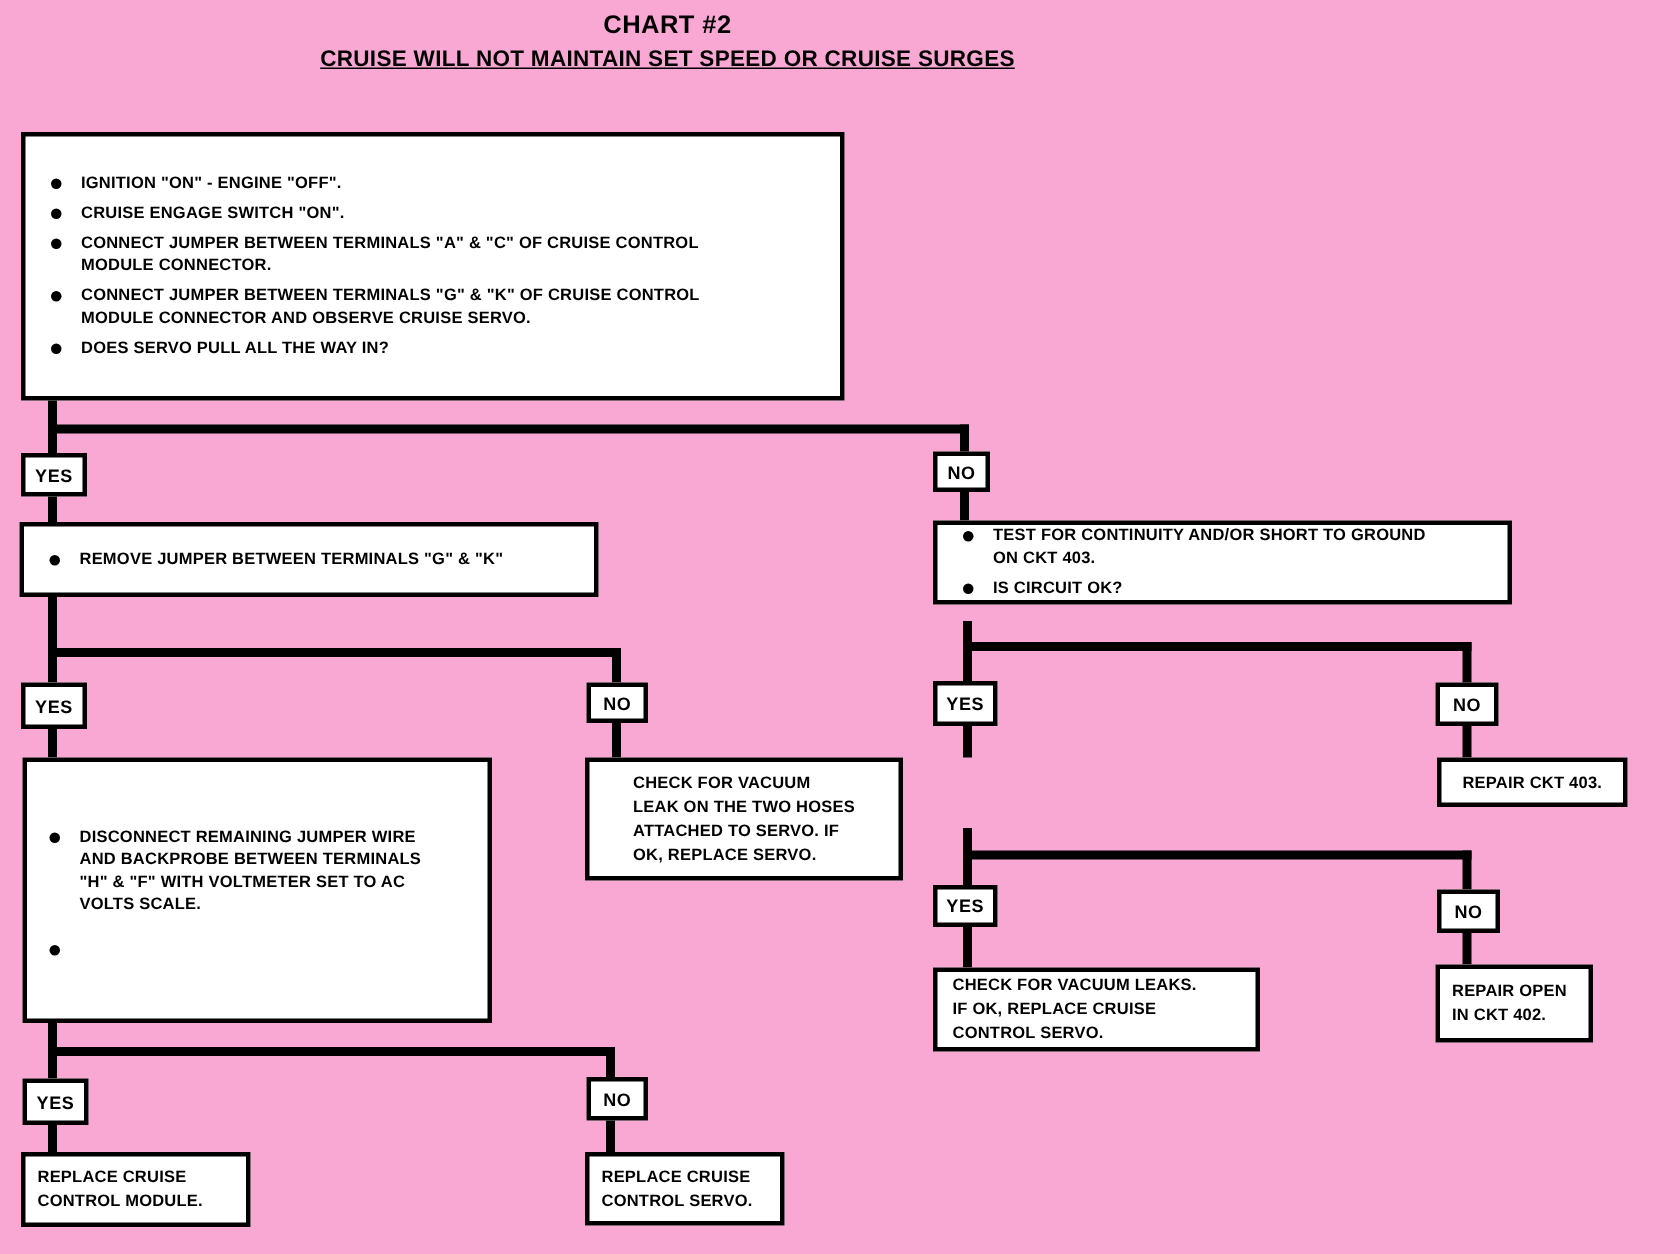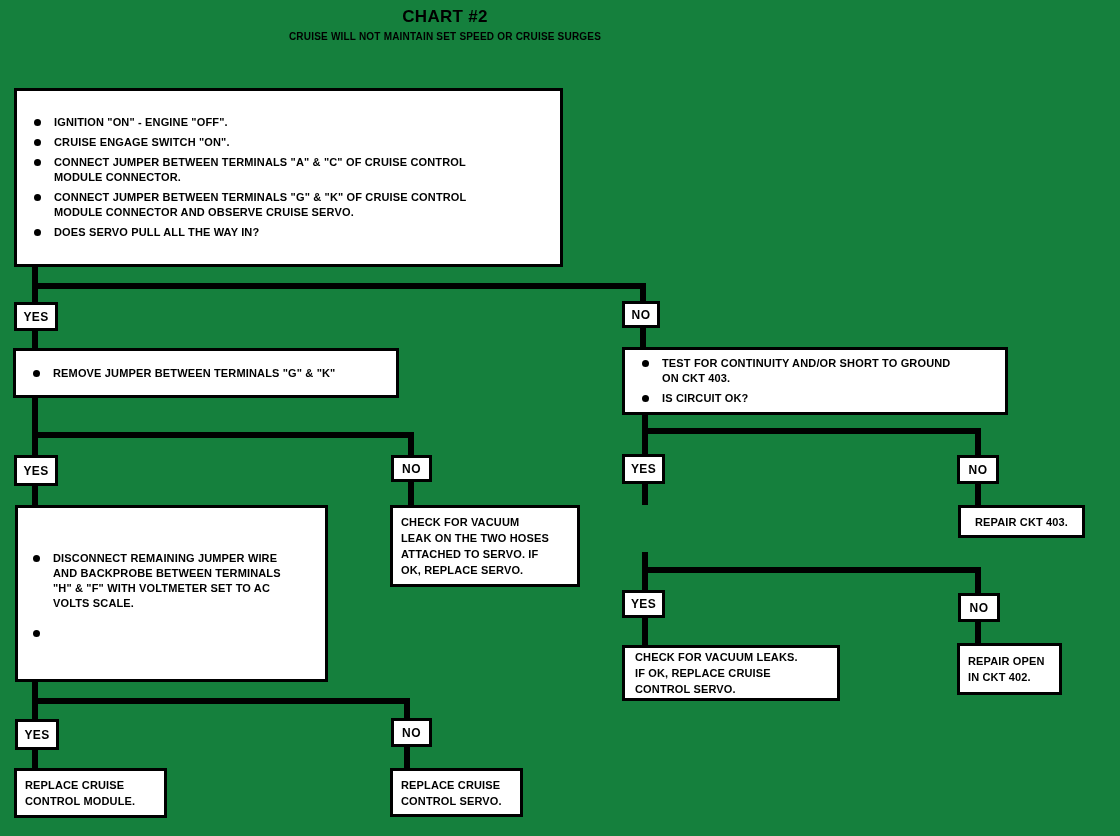--- a/index.html
+++ b/index.html
@@ -1,42 +1,43 @@
 <!DOCTYPE html>
 <html><head>
 <meta charset="utf-8">
 <style>
   * { box-sizing: border-box; margin: 0; padding: 0; }
   body { background: #fff; }
   .canvas {
     position: relative;
     width: 1120px;
     height: 836px;
-    background: #15803d;
+    background: #f9a8d4;
     font-family: "Liberation Sans", sans-serif;
     color: #000;
     overflow: hidden;
   }
   .titleblock {
     position: absolute;
     left: 0; top: 7;
     top: 7px;
     width: 890px;
     text-align: center;
   }
   .title {
     font-size: 17px;
     font-weight: 700;
     letter-spacing: 0.3px;
   }
   .subtitle {
-    font-size: 10px;
+    font-size: 15px;
     font-weight: 700;
     margin-top: 4px;
     letter-spacing: 0.2px;
+    text-decoration: underline;
   }
   .node {
     position: absolute;
     border: 3px solid #000;
     background: #fff;
     font-weight: 700;
   }
   .tag {
     display: flex;
     align-items: center;
@@ -145,21 +146,21 @@
 
   <div class="node" style="left:13px;top:348px;width:386px;height:50px;padding:5px 10px;">
     <div class="bullets" style="gap:4px;">
       <div class="bullet-row">
         <span class="dot"></span>
         <span class="btext">REMOVE JUMPER BETWEEN TERMINALS "G" &amp; "K"</span>
       </div>
     </div>
   </div>
 
-  <div class="node" style="left:622px;top:347px;width:386px;height:68px;padding:18px 10px;">
+  <div class="node" style="left:622px;top:347px;width:386px;height:56px;padding:18px 10px;">
     <div class="bullets" style="gap:5px;">
       <div class="bullet-row">
         <span class="dot"></span>
         <span class="btext">TEST FOR CONTINUITY AND/OR SHORT TO GROUND
 ON CKT 403.</span>
       </div>
       <div class="bullet-row">
         <span class="dot"></span>
         <span class="btext">IS CIRCUIT OK?</span>
       </div>
@@ -179,21 +180,21 @@
 AND BACKPROBE BETWEEN TERMINALS
 "H" &amp; "F" WITH VOLTMETER SET TO AC
 VOLTS SCALE.</span>
       </div>
       <div class="bullet-row">
         <span class="dot"></span>
       </div>
     </div>
   </div>
 
-  <div class="node plain" style="left:390px;top:505px;width:190px;height:82px;padding:6px 8px;">
+  <div class="node plain" style="left:390px;top:505px;width:212px;height:82px;padding:6px 8px;justify-content:center;">
     <span class="ptext">CHECK FOR VACUUM
 LEAK ON THE TWO HOSES
 ATTACHED TO SERVO. IF
 OK, REPLACE SERVO.</span>
   </div>
 
 
   <div class="node plain centered" style="left:958px;top:505px;width:127px;height:33px;padding:4px 6px;">
     <span class="ptext">REPAIR CKT 403.</span>
   </div>

